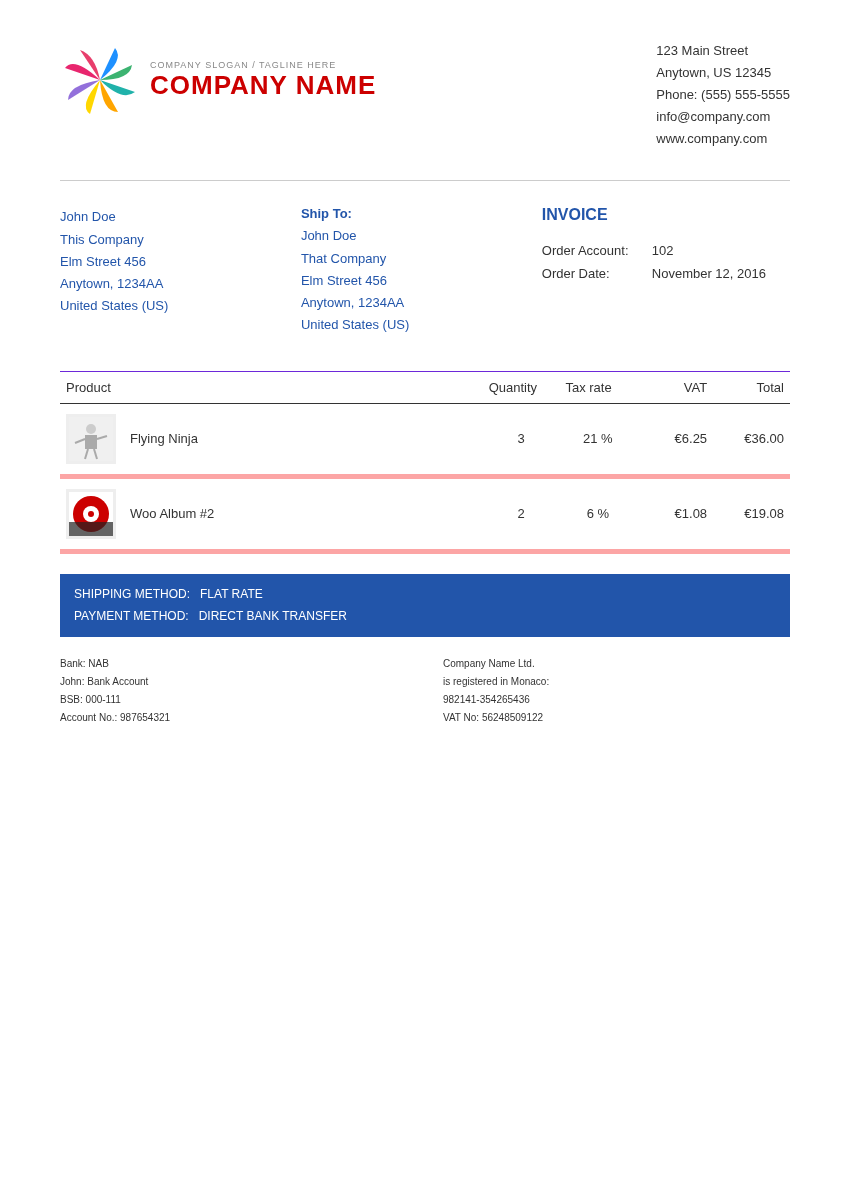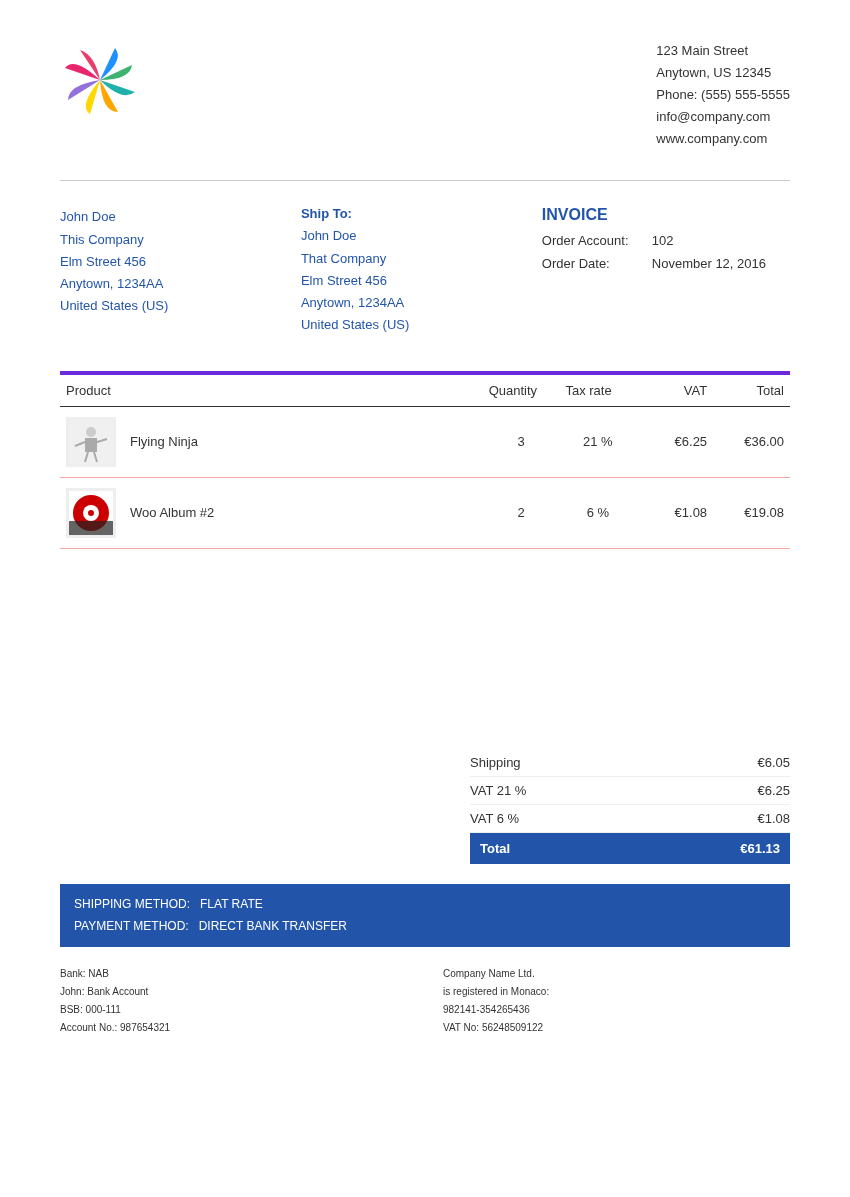--- a/index.html
+++ b/index.html
@@ -60,21 +60,20 @@
     
     .divider {
       border: none;
       border-top: 1px solid #ccc;
       margin: 10px 0 25px 0;
     }
 
     
     .address-invoice {
       display: flex;
-      justify-content: space-between;
       margin-bottom: 35px;
     }
     .address-col {
       width: 33%;
     }
     .address-col .col-label {
       color: #2255aa;
       font-weight: bold;
       margin-bottom: 4px;
       font-size: 13px;
@@ -84,21 +83,21 @@
       font-size: 13px;
       line-height: 1.7;
     }
     .invoice-col {
       width: 34%;
     }
     .invoice-title {
       color: #2255aa;
       font-size: 16px;
       font-weight: bold;
-      margin-bottom: 6px;
+      margin-bottom: 16px;
     }
     .invoice-row {
       display: flex;
       gap: 10px;
       font-size: 13px;
       color: #333;
       line-height: 1.7;
     }
     .invoice-row .inv-label {
       font-weight: normal;
@@ -108,34 +107,34 @@
       color: #333;
     }
 
     
     .product-table {
       width: 100%;
       border-collapse: collapse;
       margin-bottom: 20px;
     }
     .product-table thead tr {
-      border-top: 4px solid #6d28d9;
+      border-top: 1px solid #6d28d9;
       border-bottom: 1px solid #333;
     }
     .product-table th {
       padding: 8px 6px;
       font-weight: normal;
       font-size: 13px;
       color: #333;
       text-align: left;
     }
     .product-table th.right { text-align: right; }
     .product-table th.center { }
     .product-table tbody tr {
-      border-bottom: 1px solid #fca5a5;
+      border-bottom: 5px solid #fca5a5;
     }
     .product-table td {
       padding: 10px 6px;
       font-size: 13px;
       color: #333;
       vertical-align: middle;
     }
     .product-table td.right { text-align: right; }
     .product-table td.center { text-align: center; }
     .product-img {
@@ -226,20 +225,24 @@
         <path d="M40,40 L75,52 Q62,62 40,40Z" fill="#20b2aa"></path>
 
         <path d="M40,40 L58,72 Q42,72 40,40Z" fill="#ffa500"></path>
 
         <path d="M40,40 L30,74 Q18,66 40,40Z" fill="#ffd700"></path>
 
         <path d="M40,40 L8,60 Q8,45 40,40Z" fill="#9370db"></path>
 
         <path d="M40,40 L5,28 Q14,16 40,40Z" fill="#e8266e"></path>
       </svg>
+      <div class="logo-text-area">
+        <span class="company-slogan">COMPANY SLOGAN / TAGLINE HERE</span>
+        <span class="company-name">COMPANY NAME</span>
+      </div>
     </div>
     <div class="company-info">
       <div>123 Main Street</div>
       <div>Anytown, US 12345</div>
       <div>Phone: (555) 555-5555</div>
       <div>info@company.com</div>
       <div>www.company.com</div>
     </div>
   </div>
 
@@ -327,42 +330,20 @@
         </div>
       </td>
       <td class="center">2</td>
       <td class="center">6 %</td>
       <td class="right">€1.08</td>
       <td class="right">€19.08</td>
     </tr>
       </tbody>
   </table>
 
-  <div class="summary-area">
-    <div class="summary-table">
-      <div id="summary-rows">
-          <div class="summary-row">
-      <span class="sum-label">Shipping</span>
-      <span class="sum-value">€6.05</span>
-    </div>
-          <div class="summary-row">
-      <span class="sum-label">VAT 21 %</span>
-      <span class="sum-value">€6.25</span>
-    </div>
-          <div class="summary-row">
-      <span class="sum-label">VAT 6 %</span>
-      <span class="sum-value">€1.08</span>
-    </div>
-        </div>
-      <div class="summary-row total-row">
-        <span class="sum-label">Total</span>
-        <span class="sum-value">€61.13</span>
-      </div>
-    </div>
-  </div>
 
   <div class="footer-bar">
     <div>
       <span>SHIPPING METHOD:</span>
       &nbsp;
       <span>FLAT RATE</span>
     </div>
     <div>
       <span>PAYMENT METHOD:</span>
       &nbsp;

